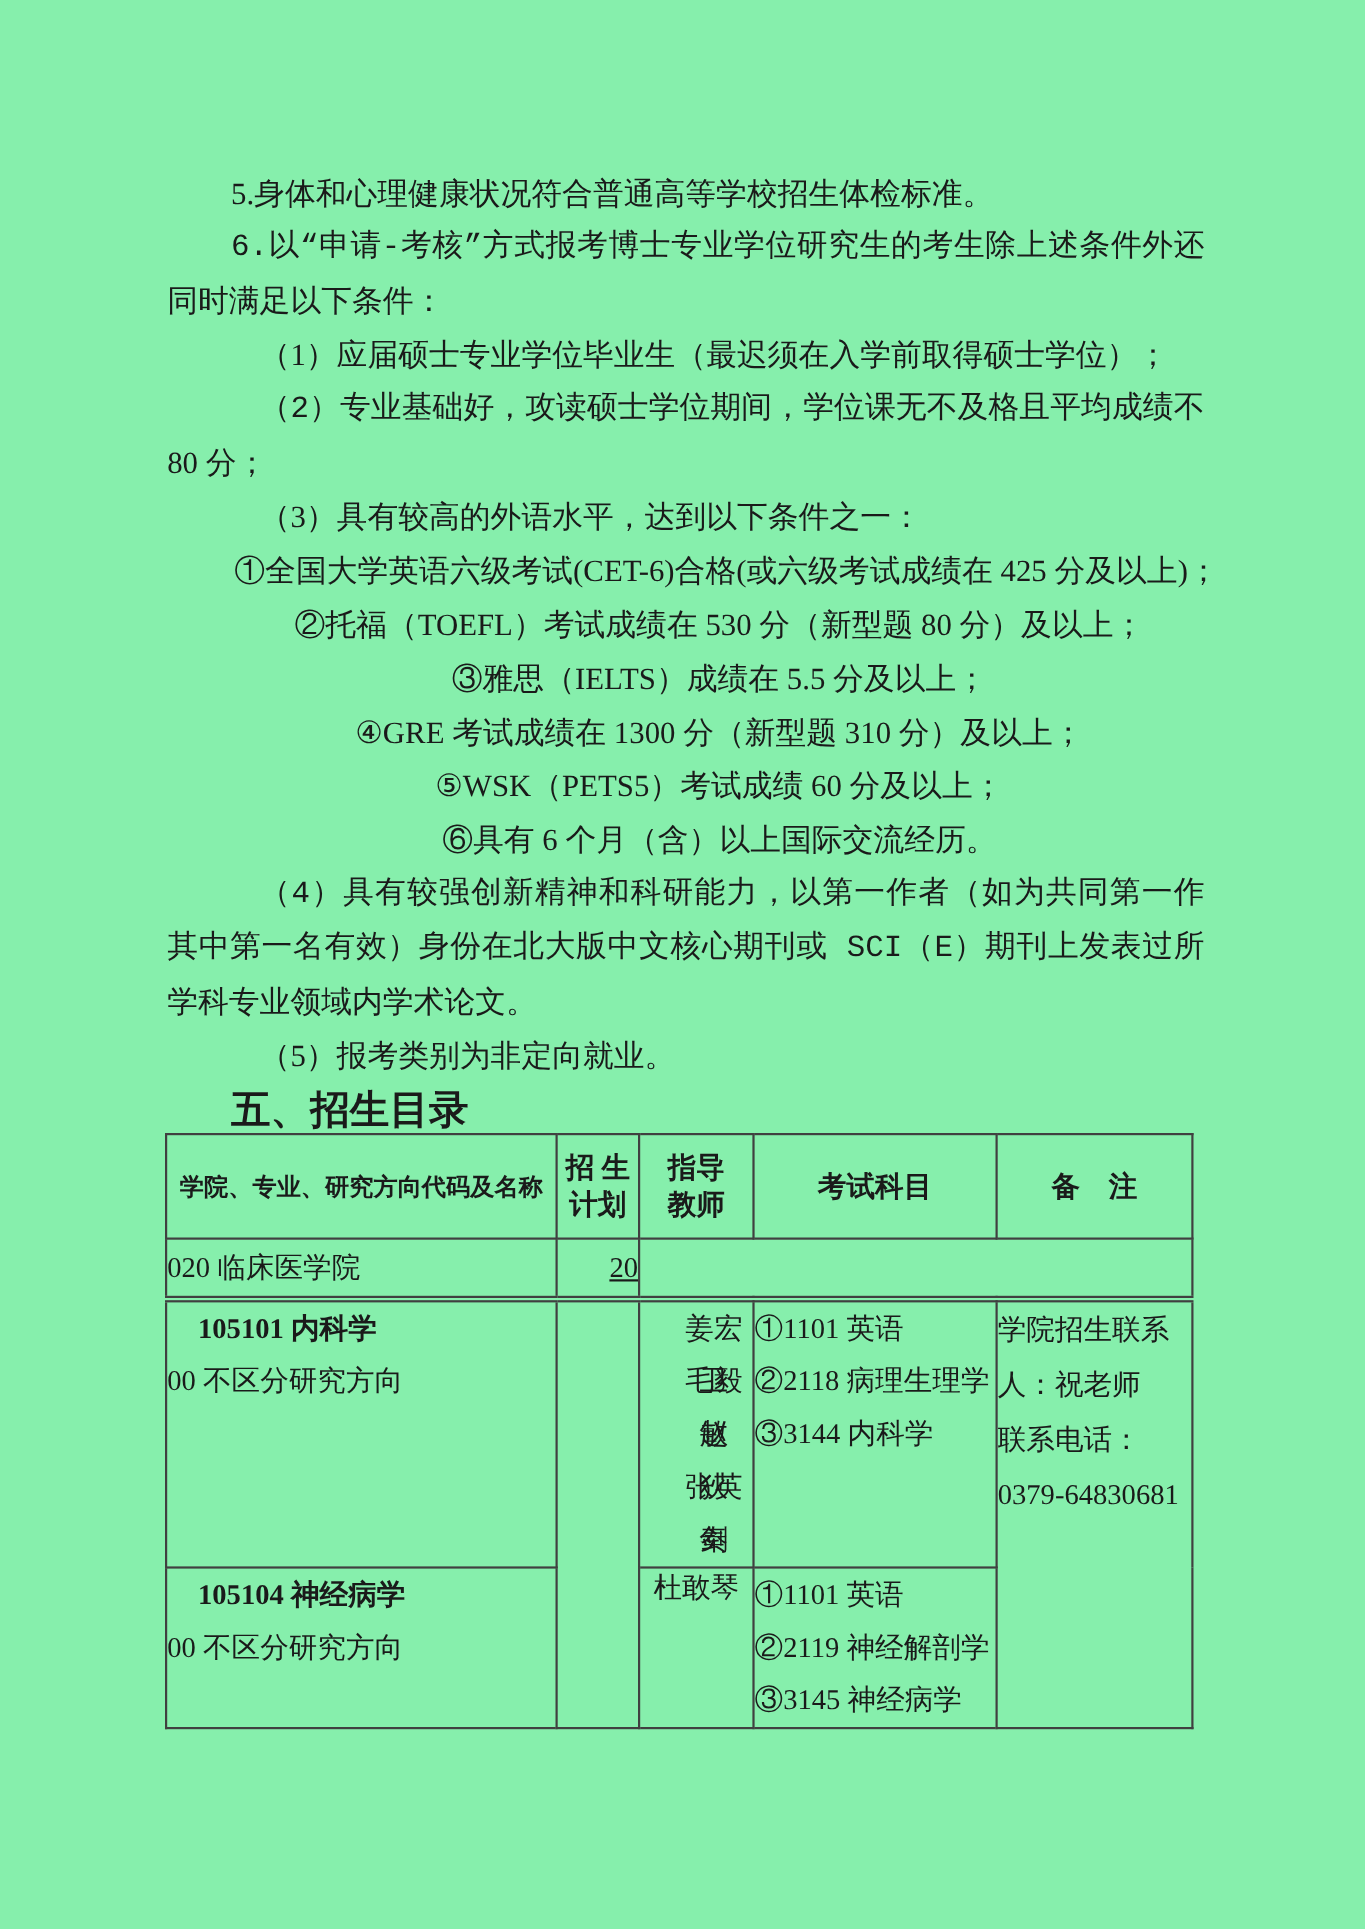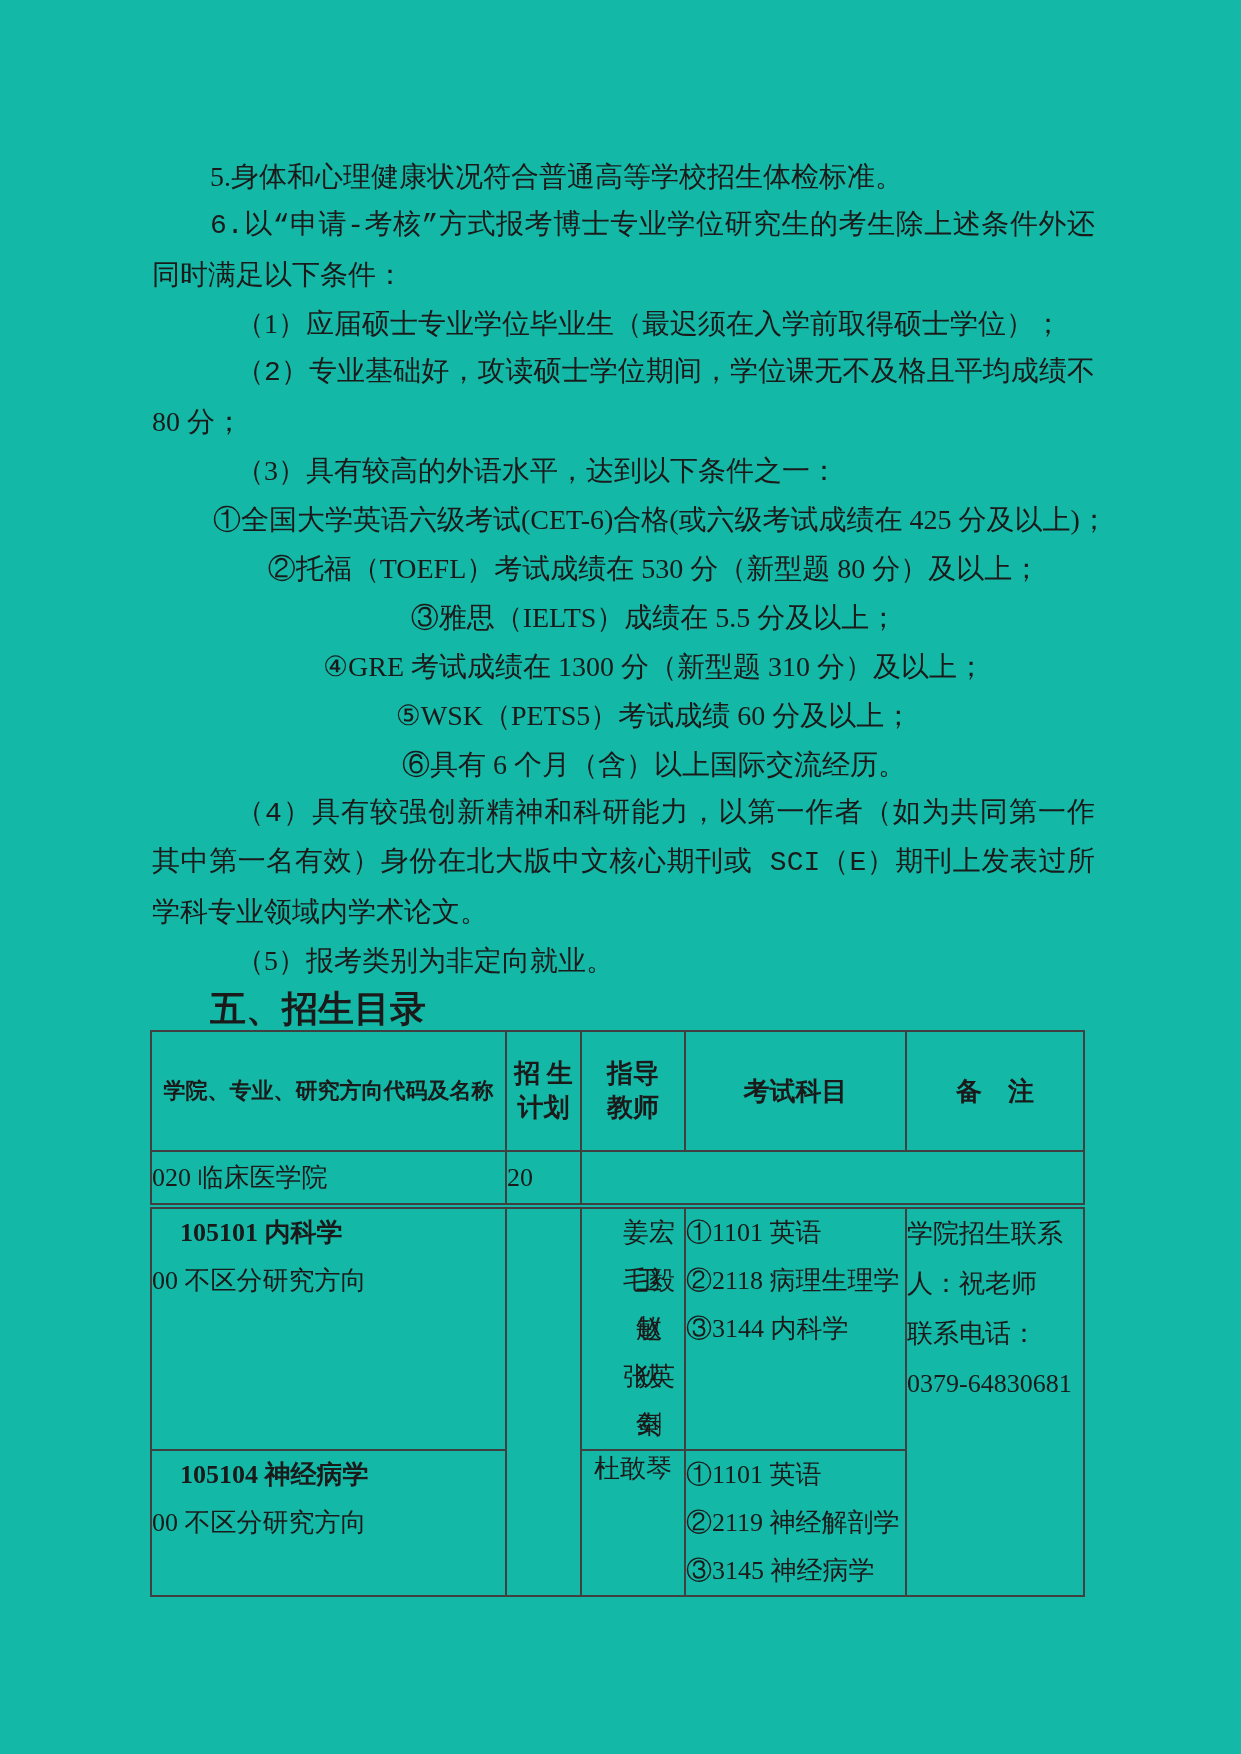--- a/index.html
+++ b/index.html
@@ -1,20 +1,20 @@
 <!DOCTYPE html>
 <html><head>
 <meta charset="utf-8">
 <style>
   html, body { margin: 0; padding: 0; background: #ffffff; }
   .page {
     position: relative;
     width: 1241px;
     height: 1754px;
-    background: #14b8a6;
+    background: #86efac;
     font-family: "Liberation Serif", "DejaVu Serif", serif;
     color: #1a1a1a;
     overflow: hidden;
   }
   
   .body-text {
     position: absolute;
     left: 152px;
     top: 152px;
     width: 943px;
@@ -47,32 +47,32 @@
     font-size: 26px;
     color: #1a1a1a;
   }
   .catalog th, .catalog td {
     border: 2px solid #404040;
     padding: 0;
     vertical-align: top;
     font-weight: normal;
     overflow: hidden;
   }
-  tr.hdr { height: 120px; margin-top: 39px; }
+  tr.hdr { height: 95px; margin-top: 39px; }
   tr.hdr th { text-align: center; vertical-align: middle; font-weight: bold; }
   th.college-hdr { font-size: 22px; }
   .hdr-line { height: 34px; line-height: 34px; }
   tr.r020 { height: 55px; }
   tr.r020 td { vertical-align: middle; border-bottom: 6px double #404040; }
   tr.spec1 { height: 240px; }
   tr.spec2 { height: 144px; }
   .name-cell { padding-left: 16px; }
   .name-cell .cell-ln { height: 48px; line-height: 48px; white-space: nowrap; }
   .bold { font-weight: bold; padding-left: 28px; }
-  .plan-val { text-align: left; }
+  .plan-val { text-align: right; text-decoration: underline; }
   .teachers { text-align: center; }
   .teachers .cell-ln { height: 48px; line-height: 48px; padding-left: 32px; }
   .teachers-mid { vertical-align: middle; text-align: center; }
   .subjects { padding-left: 10px; }
   .subjects .cell-ln { height: 48px; line-height: 48px; white-space: nowrap; }
   .remark-cell {
     vertical-align: middle;
     padding-left: 10px;
     font-weight: bold;
   }

